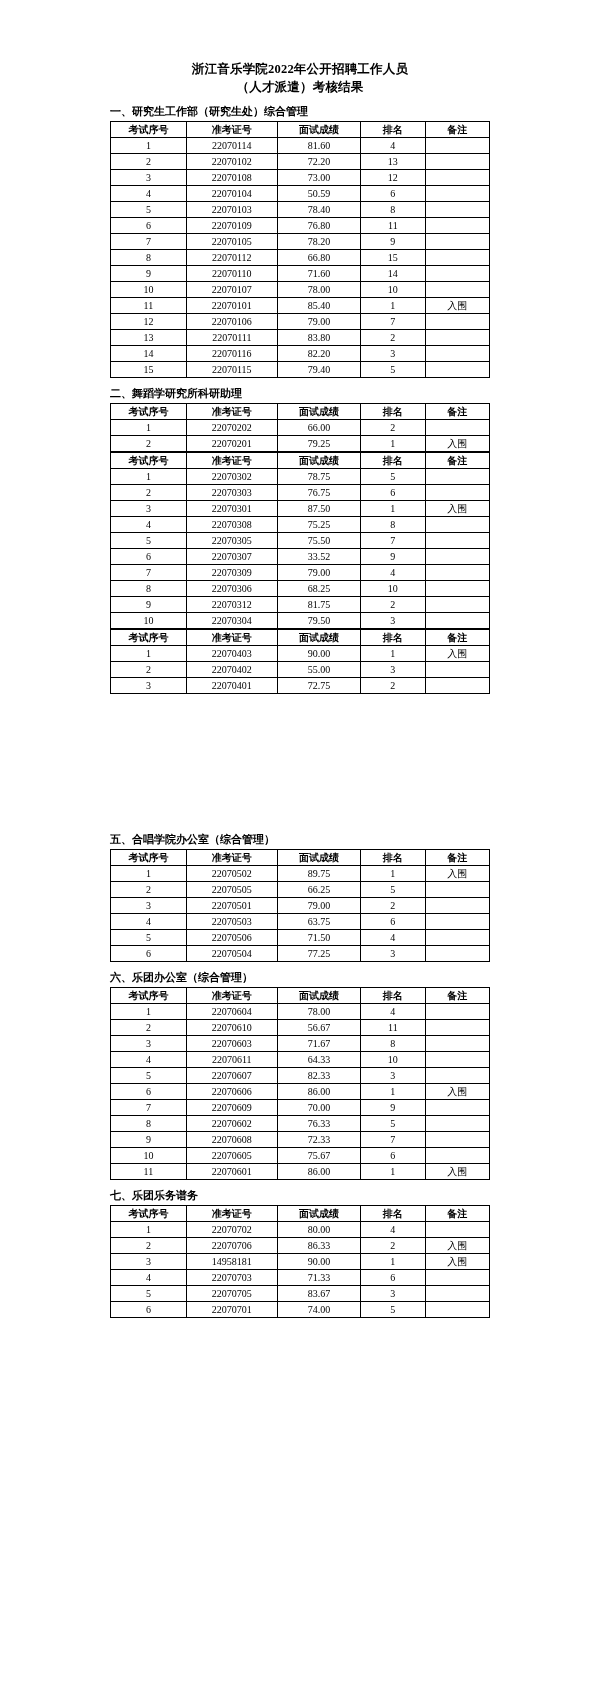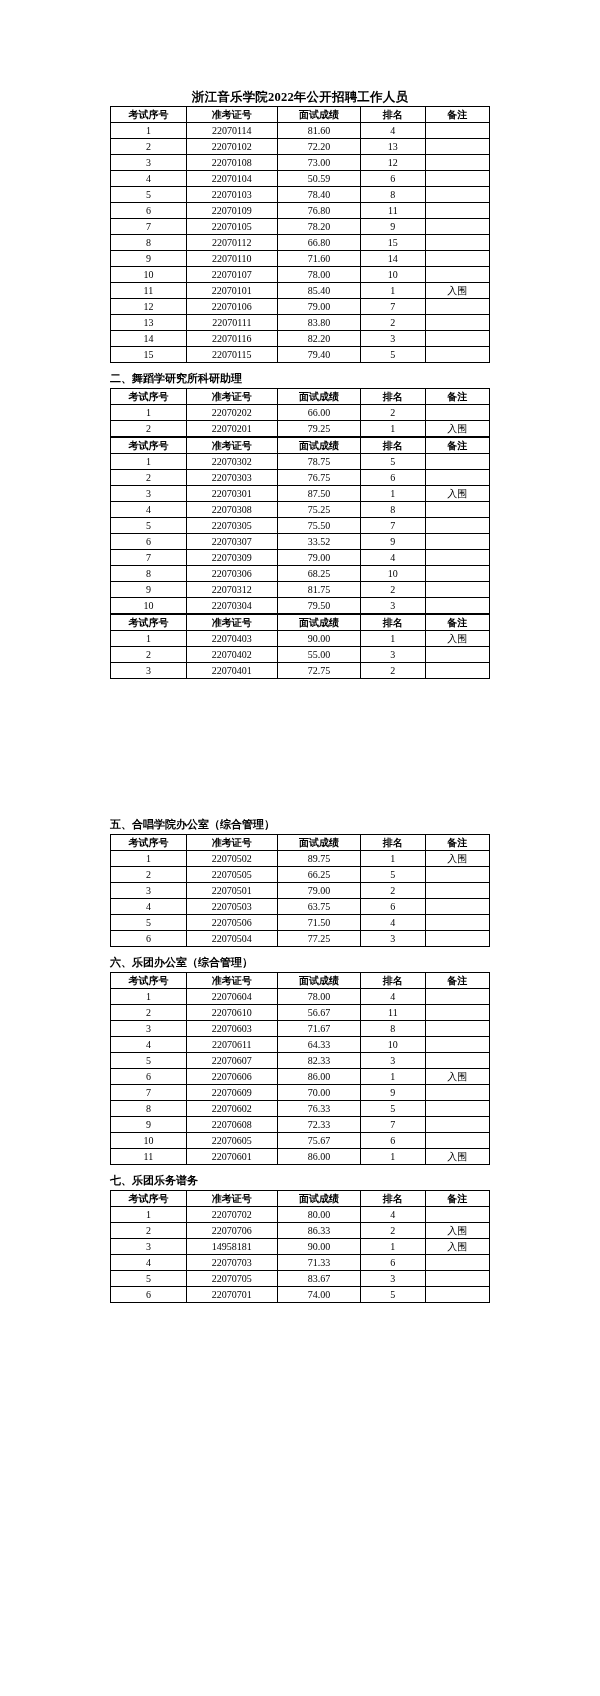--- a/index.html
+++ b/index.html
@@ -11,21 +11,21 @@
     width: 600px;
     height: 1696px;
     font-family: "Liberation Serif", "DejaVu Serif", serif;
     color: #000000;
   }
   .page {
     position: relative;
     width: 600px;
     height: 1192px;
     box-sizing: border-box;
-    padding: 88px 110px 0 110px;
+    padding: 60px 110px 0 110px;
   }
   .doc-title {
     text-align: center;
     font-weight: bold;
     font-size: 12.5px;
     line-height: 18px;
     letter-spacing: 0.2px;
   }
   .doc-title div { white-space: nowrap; }
   .section-heading {
@@ -65,23 +65,25 @@
   col.c5 { width: 17%; }
   .gap-block { height: 130px; }
 </style>
 </head>
 <body>
 
 <div class="page">
 
   <div class="doc-title">
     <div>浙江音乐学院2022年公开招聘工作人员</div>
+    <div>（人才派遣）考核结果</div>
   </div>
 
   <div id="sections-host">
+      <div class="section-heading">一、研究生工作部（研究生处）综合管理</div>
       <table class="grid">
         <colgroup>
           <col class="c1">
           <col class="c2">
           <col class="c3">
           <col class="c4">
           <col class="c5">
         </colgroup>
         <thead>
           <tr>

